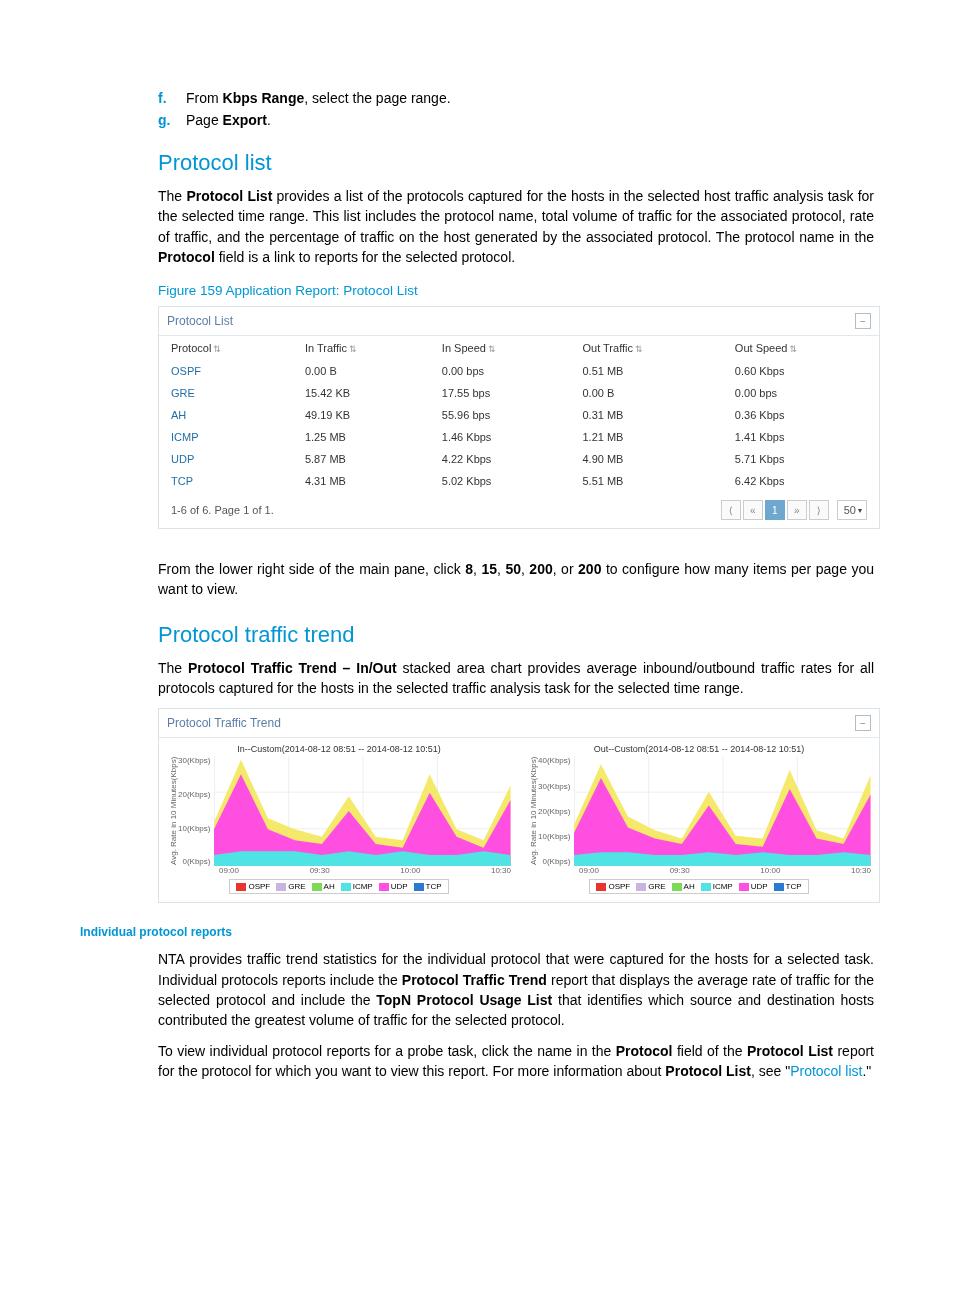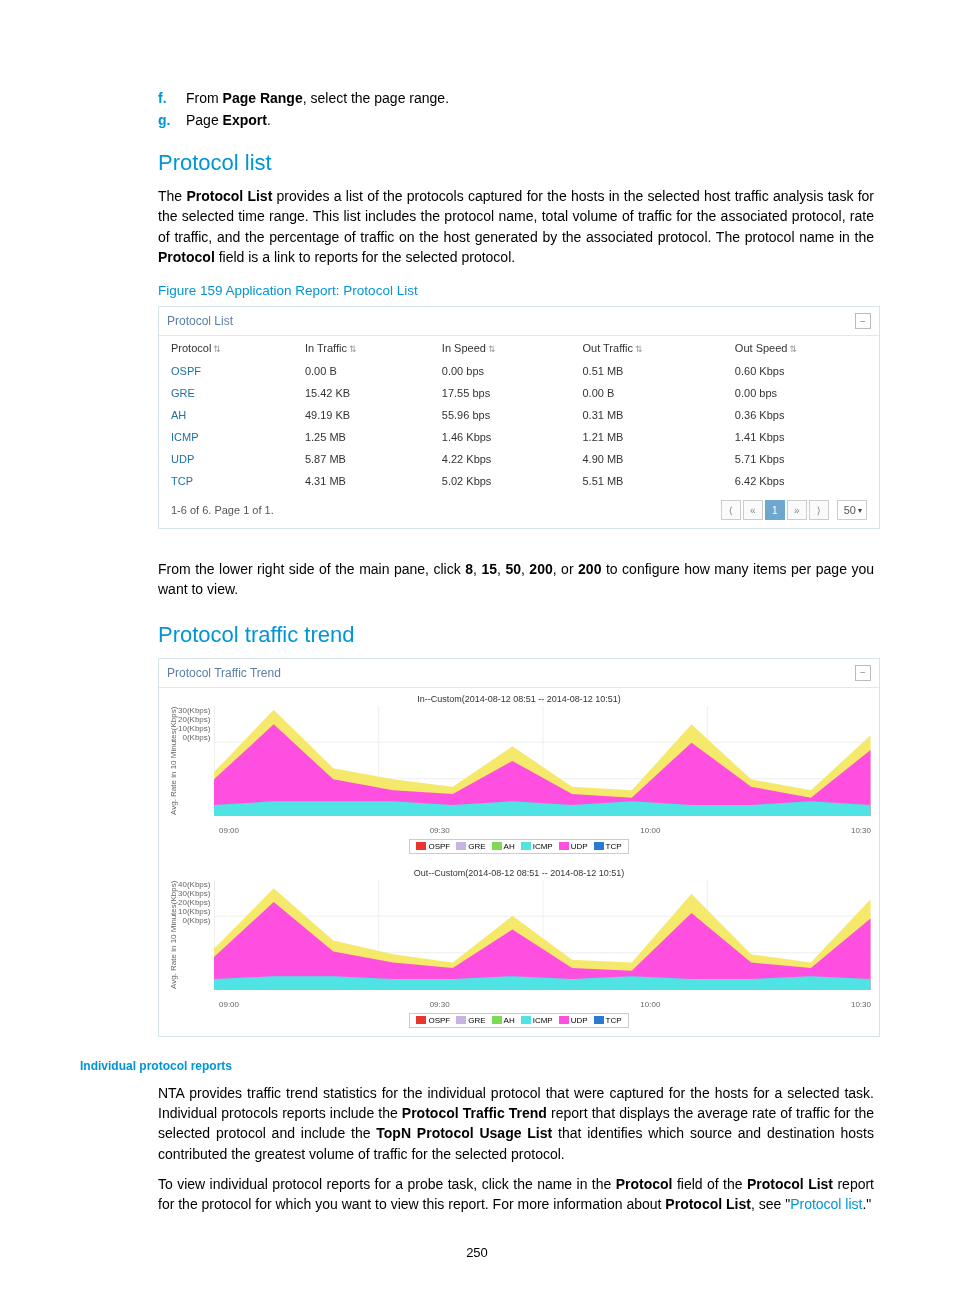--- a/index.html
+++ b/index.html
@@ -113,21 +113,21 @@
     padding: 0 4px 0 6px; margin-left: 6px;
   }
   .psel .caret { font-size: 8px; color: #444; }
 
   
   .trend-panel {
     border: 1px solid #d9e3ea;
     width: 720px;
     font-size: 11px;
   }
-  .trend-body { display: flex; flex-direction: column; }
+  .trend-body { display: flex; }
   .chart {
     flex: 1;
     padding: 6px 8px 8px 8px;
     box-sizing: border-box;
   }
   .chart-title { font-size: 9px; color: #333; text-align: center; margin-bottom: 2px; }
   .chart-area {
     display: flex;
     height: 110px;
   }
@@ -135,39 +135,40 @@
     writing-mode: vertical-rl;
     transform: rotate(180deg);
     font-size: 8px;
     color: #666;
     text-align: center;
     padding-right: 2px;
   }
   .yaxis {
     display: flex;
     flex-direction: column;
+    justify-content: space-between;
     font-size: 8px;
     color: #666;
     padding-right: 4px;
     text-align: right;
   }
   .plot {
     flex: 1;
     position: relative;
     background:
       linear-gradient(to right, #eee 1px, transparent 1px) 0 0 / 25% 100%,
       linear-gradient(to top, #eee 1px, transparent 1px) 0 0 / 100% 33.3%;
   }
   .xaxis {
     display: flex;
     justify-content: space-between;
     font-size: 8px;
     color: #666;
     margin-left: 52px;
-    margin-top: 10px;
+    margin-top: 0;
   }
   .legend {
     display: flex; gap: 6px;
     border: 1px solid #ccc;
     padding: 2px 6px;
     margin: 4px auto 0;
     width: fit-content;
     font-size: 8px;
     align-items: center;
   }
@@ -177,21 +178,21 @@
 </style>
 </head>
 <body>
 
 <div class="page">
   <div class="content">
 
     <div class="ol-item">
       <span class="ol-marker">f.</span>
       <span class="ol-text">
-        <span>From </span><span class="bold">Page Range</span><span>, select the page range.</span>
+        <span>From </span><span class="bold">Kbps Range</span><span>, select the page range.</span>
       </span>
     </div>
     <div class="ol-item">
       <span class="ol-marker">g.</span>
       <span class="ol-text">
         <span>Page </span><span class="bold">Export</span><span>.</span>
       </span>
     </div>
 
     <h2 class="section">Protocol list</h2>
@@ -270,20 +271,21 @@
             <span>50</span>
             <span class="caret">▾</span>
           </span>
         </div>
       </div>
     </div>
 
     <p class="body" style="margin-top:30px">From the lower right side of the main pane, click <b>8</b>, <b>15</b>, <b>50</b>, <b>200</b>, or <b>200</b> to configure how many items per page you want to view.</p>
 
     <h2 class="section">Protocol traffic trend</h2>
+    <p class="body">The <b>Protocol Traffic Trend – In/Out</b> stacked area chart provides average inbound/outbound traffic rates for all protocols captured for the hosts in the selected traffic analysis task for the selected time range.</p>
 
     <div class="trend-panel">
       <div class="plist-head">
         <span>Protocol Traffic Trend</span>
         <span class="minimize-box">−</span>
       </div>
       <div class="trend-body">
         <div class="chart">
           <div class="chart-title">In--Custom(2014-08-12 08:51 -- 2014-08-12 10:51)</div>
           <div class="chart-area">
@@ -354,14 +356,13 @@
       </div>
     </div>
 
     <h3 class="sub">Individual protocol reports</h3>
     <p class="body">NTA provides traffic trend statistics for the individual protocol that were captured for the hosts for a selected task. Individual protocols reports include the <b>Protocol Traffic Trend</b> report that displays the average rate of traffic for the selected protocol and include the <b>TopN Protocol Usage List</b> that identifies which source and destination hosts contributed the greatest volume of traffic for the selected protocol.</p>
     <p class="body">
       <span>To view individual protocol reports for a probe task, click the name in the <b>Protocol</b> field of the <b>Protocol List</b> report for the protocol for which you want to view this report. For more information about <b>Protocol List</b>, see "</span><span class="link">Protocol list</span><span>."</span>
     </p>
 
   </div>
-  <div class="pagenum">250</div>
 </div>
 
 </body></html>

